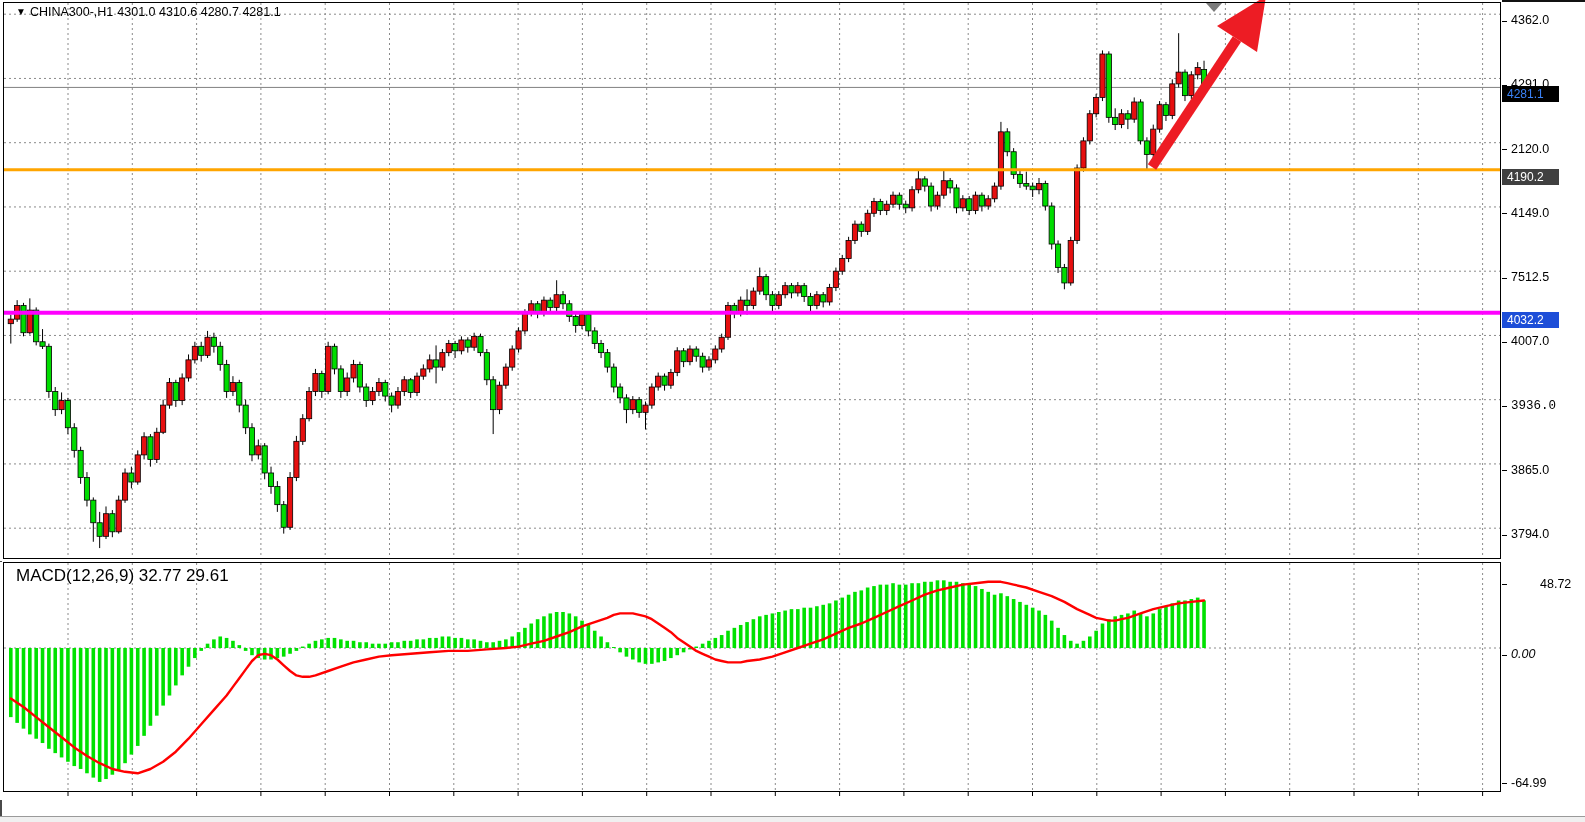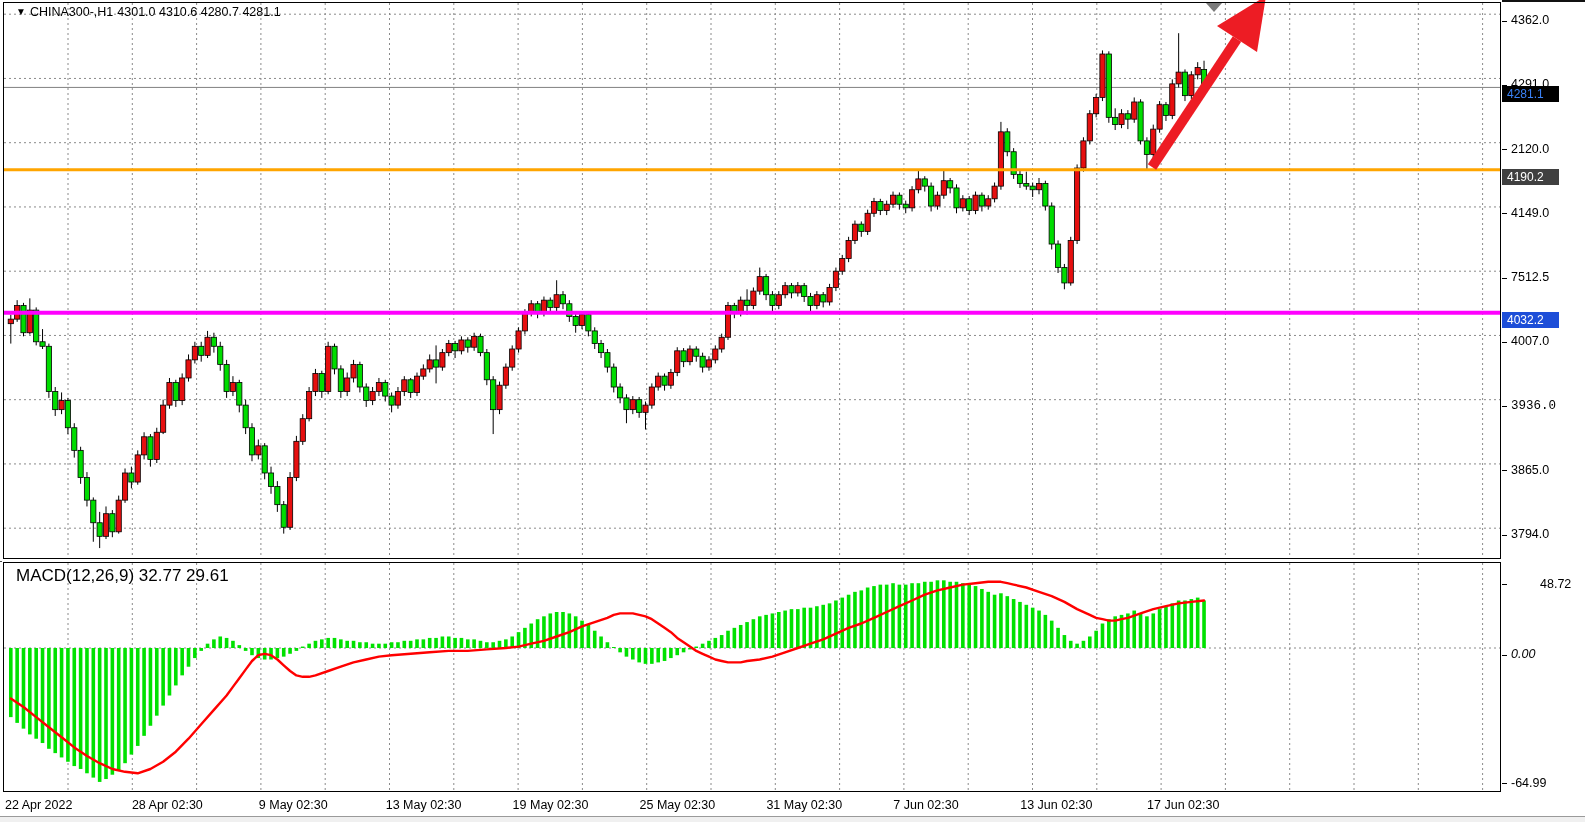--- a/index.html
+++ b/index.html
@@ -723,26 +723,14 @@
       <div class="ptick" style="top: 577.343px;"></div>
       <div class="plabel" style="top: 569.843px; margin-left: 29px;">48.72</div>
       <div class="ptick" style="top: 647.5px;"></div>
       <div class="plabel" style="top: 640px; font-style: italic;">0.00</div>
       <div class="ptick" style="top: 776.366px;"></div>
       <div class="plabel" style="top: 768.866px;">-64.99</div>
       <div class="pbadge" style="top: 79.4064px; background: rgb(0, 0, 0); color: #3b82f6;">4281.1</div>
       <div class="pbadge" style="top: 161.662px; background: #404040; color: rgb(255, 255, 255);">4190.2</div>
       <div class="pbadge" style="top: 304.636px; background: #1d4ed8; color: rgb(255, 255, 255);">4032.2</div>
     </div>
-  <div class="abs" id="time-axis">
-      <div class="tlabel" style="left: 5px;">22 Apr 2022</div>
-      <div class="tlabel" style="left: 131.9px;">28 Apr 02:30</div>
-      <div class="tlabel" style="left: 258.8px;">9 May 02:30</div>
-      <div class="tlabel" style="left: 385.7px;">13 May 02:30</div>
-      <div class="tlabel" style="left: 512.6px;">19 May 02:30</div>
-      <div class="tlabel" style="left: 639.5px;">25 May 02:30</div>
-      <div class="tlabel" style="left: 766.4px;">31 May 02:30</div>
-      <div class="tlabel" style="left: 893.3px;">7 Jun 02:30</div>
-      <div class="tlabel" style="left: 1020.2px;">13 Jun 02:30</div>
-      <div class="tlabel" style="left: 1147.1px;">17 Jun 02:30</div>
-    </div>
   <div class="abs" id="bottom-strip"></div>
 </div>
 
 </body></html>

